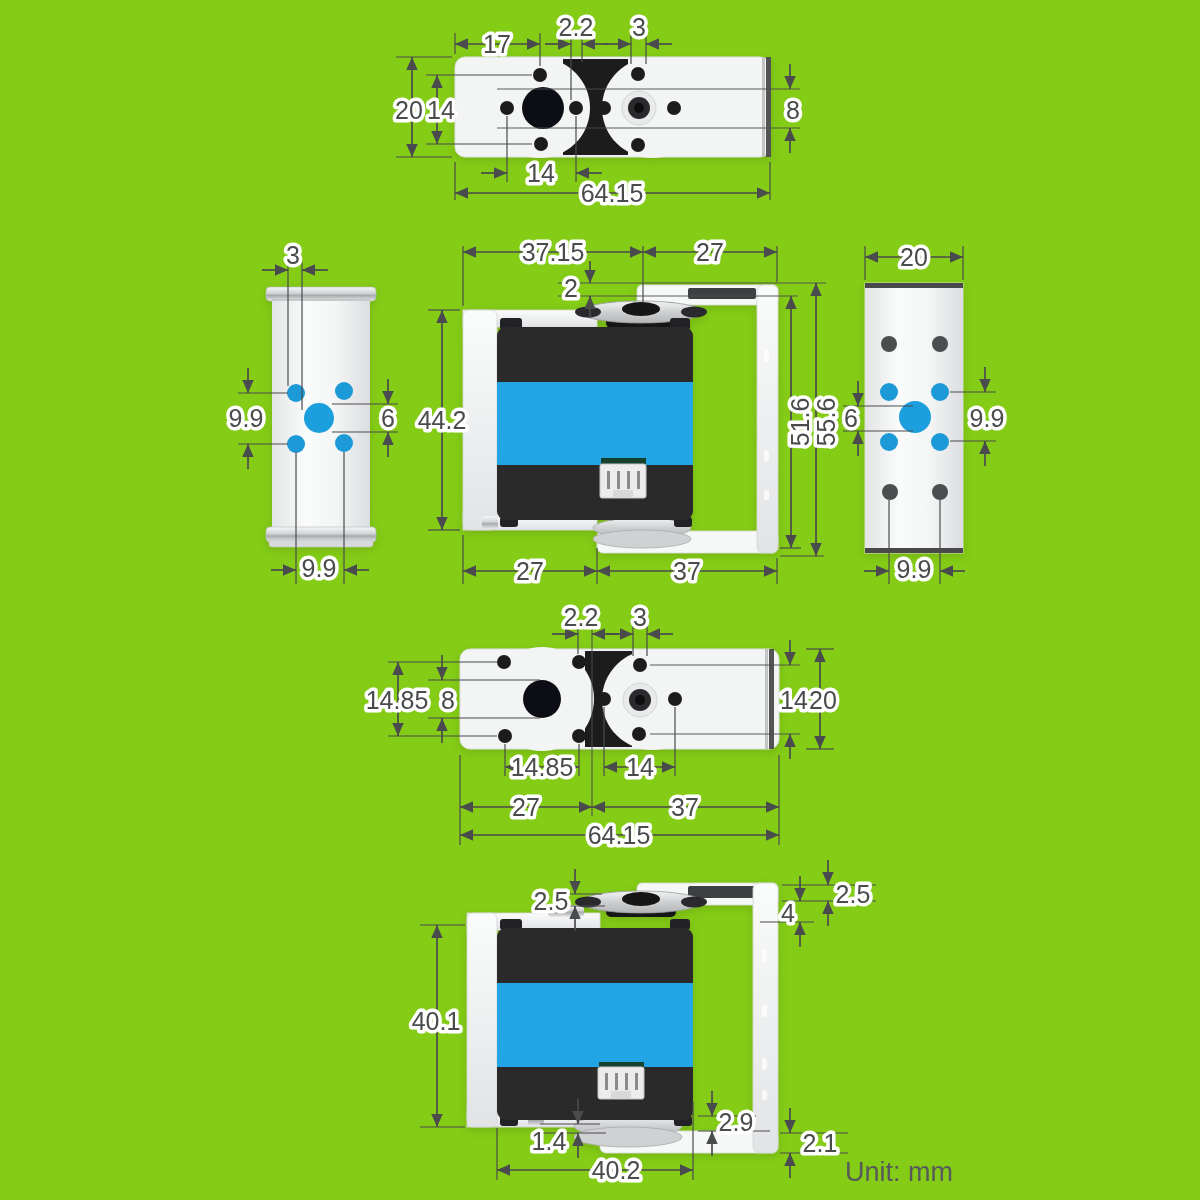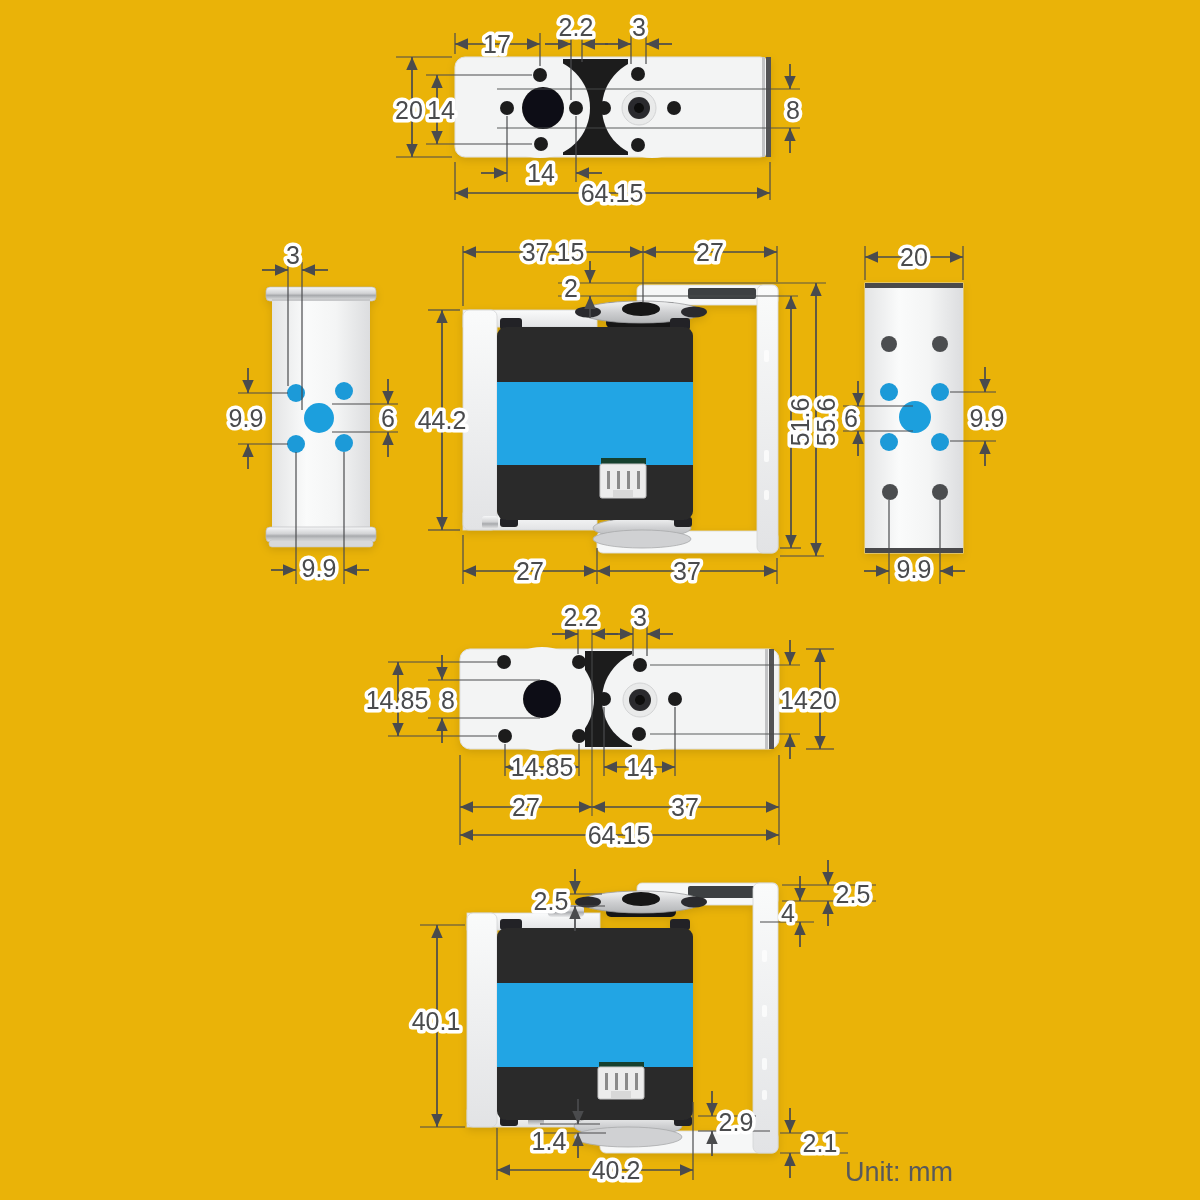--- a/index.html
+++ b/index.html
@@ -1,16 +1,16 @@
 <!DOCTYPE html>
 <html><head>
 <meta charset="utf-8">
 <style>
   html,body{margin:0;padding:0;background:#ffffff;}
-  #stage{position:relative;width:1200px;height:1200px;background:#eab308;overflow:hidden;}
+  #stage{position:relative;width:1200px;height:1200px;background:#84cc16;overflow:hidden;}
   .dl{stroke:#4a4b4d;stroke-width:1.7;fill:none;}
   .xl{stroke:#4a4b4d;stroke-width:1.2;fill:none;}
   .xlf{stroke:#4a4b4d;stroke-width:1.1;fill:none;opacity:.9;}
   .dt{font-family:"Liberation Sans",sans-serif;font-size:25px;fill:#4a4b4d;
       paint-order:stroke;stroke:#ffffff;stroke-width:7px;stroke-linejoin:round;
       text-anchor:middle;dominant-baseline:central;}
   .unit{font-family:"Liberation Sans",sans-serif;font-size:27px;fill:#58595b;
       text-anchor:start;dominant-baseline:central;}
 </style>
 </head>

